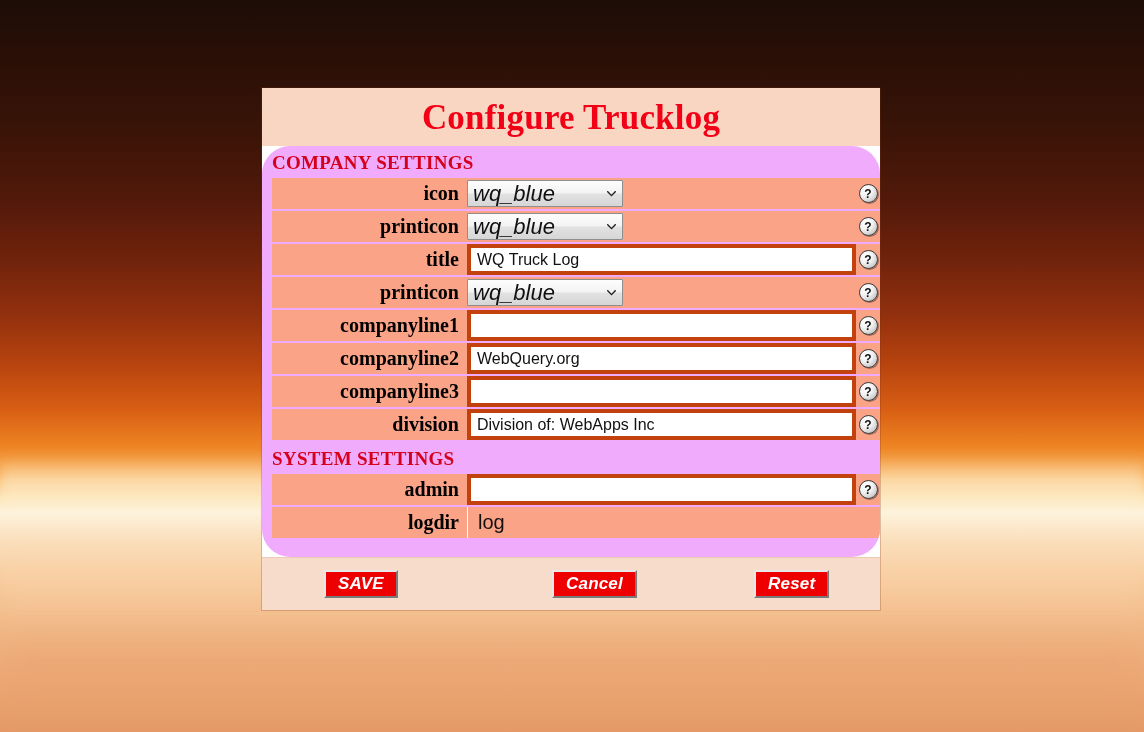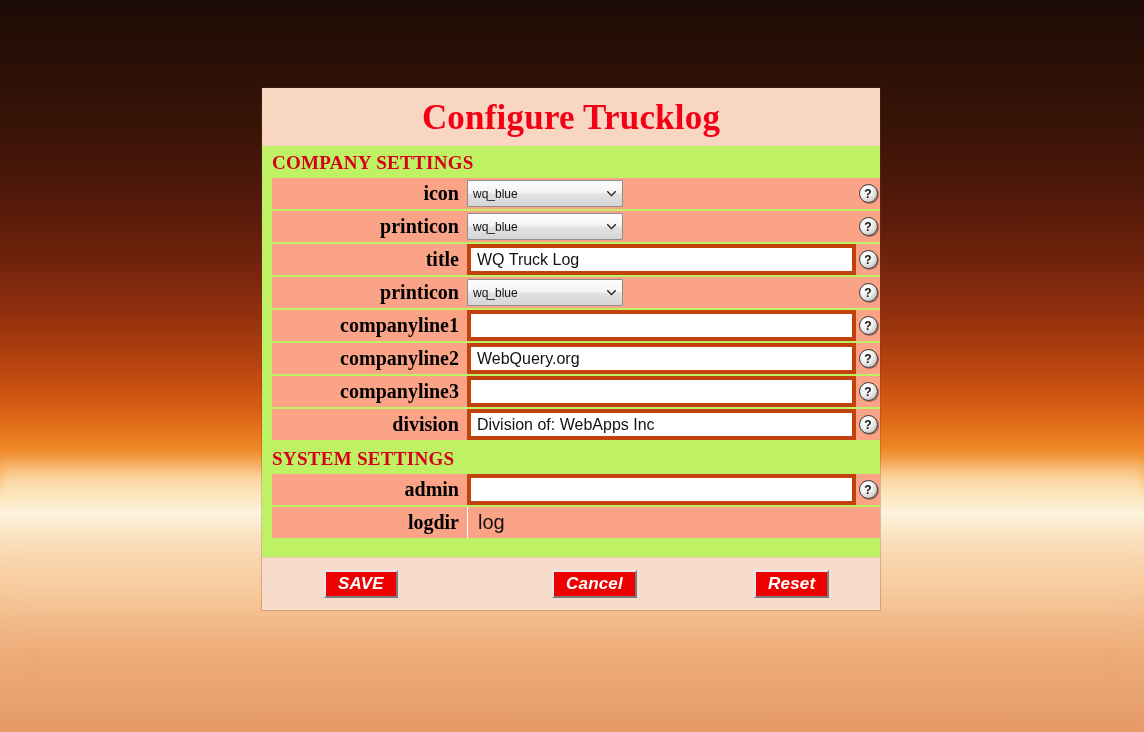--- a/index.html
+++ b/index.html
@@ -83,24 +83,25 @@
     font-family: "Liberation Serif", serif;
     font-weight: bold;
     font-size: 35px;
     letter-spacing: 0.2px;
     line-height: 1;
     white-space: nowrap;
   }
 
   .form-scroll {
     flex: 1 1 auto;
-    background: #bef264;
+    background: #f0abfc;
     overflow-y: scroll;
     overflow-x: hidden;
     position: relative;
+    border-radius: 28px;
   }
   
   .form-scroll::-webkit-scrollbar {
     width: 14px;
     background: #f1f1f1;
   }
   .form-scroll::-webkit-scrollbar-track {
     background: #f4f4f4;
     border-left: 1px solid #d8d8d8;
   }
@@ -176,27 +177,28 @@
     outline: none;
   }
   
   .sel {
     width: 156px;
     height: 27px;
     box-sizing: border-box;
     border: 1px solid #8e8e8e;
     background-image: linear-gradient(to bottom, #fdfdfd 0%, #f3f3f3 48%, #e2e2e2 52%, #d6d6d6 100%);
     font-family: "Liberation Sans", sans-serif;
-    font-size: 12px;
+    font-size: 22px;
     color: #111111;
     padding: 0 20px 0 5px;
     -webkit-appearance: none;
     appearance: none;
     outline: none;
     border-radius: 1px;
+    font-style: italic;
   }
   .sel-wrap {
     position: relative;
     display: inline-block;
     line-height: 0;
   }
   .sel-arrow {
     position: absolute;
     right: 7px;
     top: 50%;

